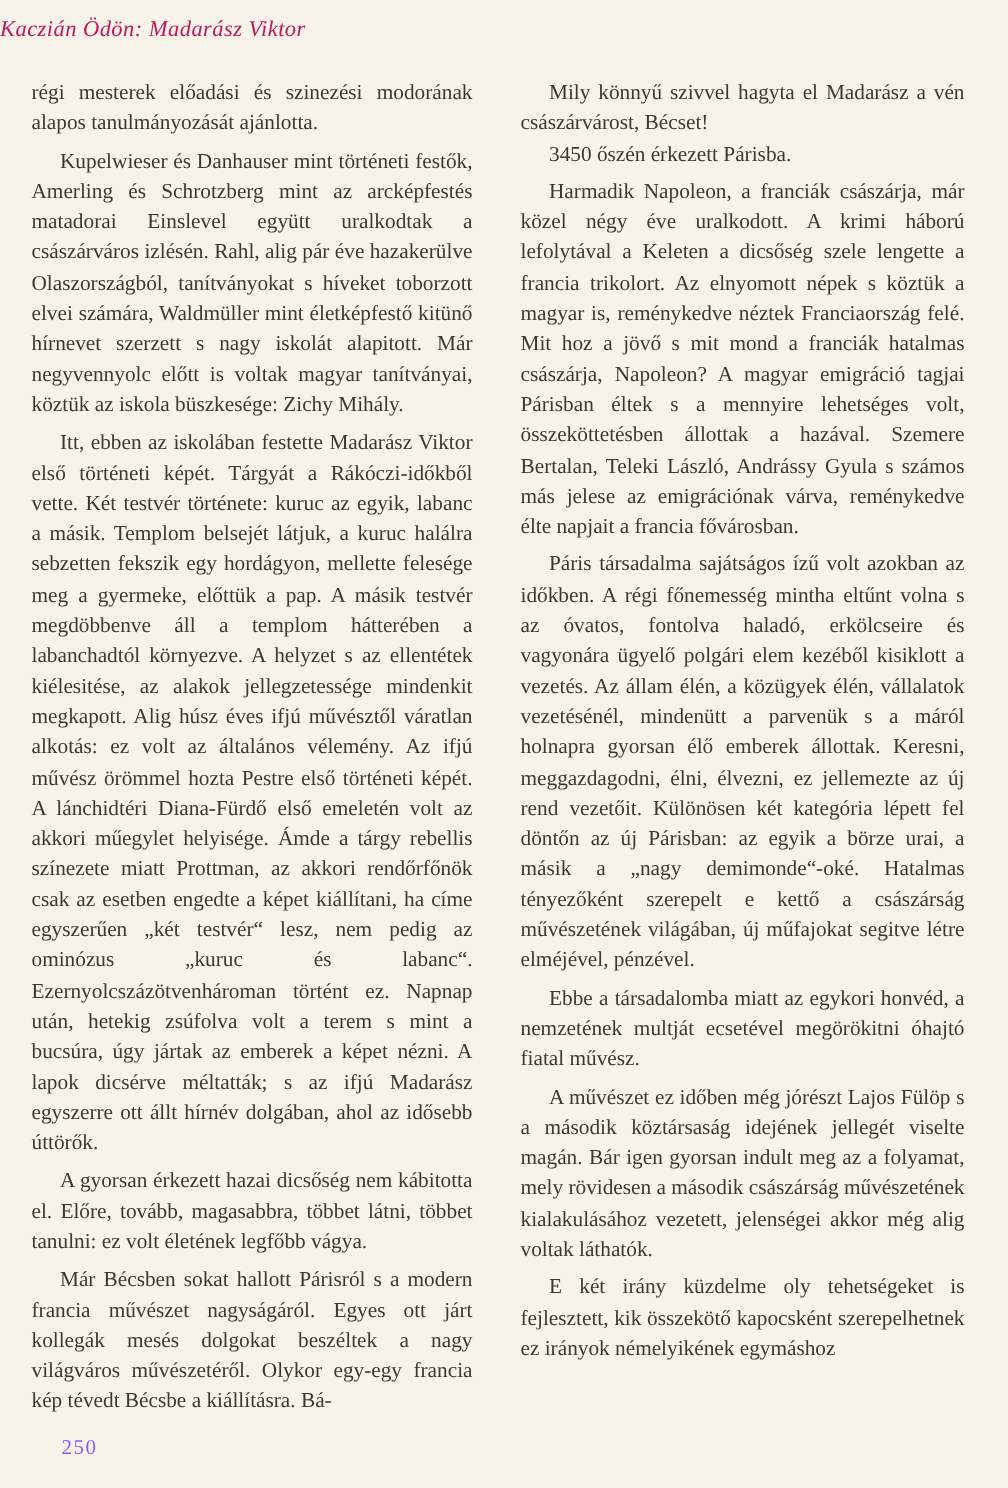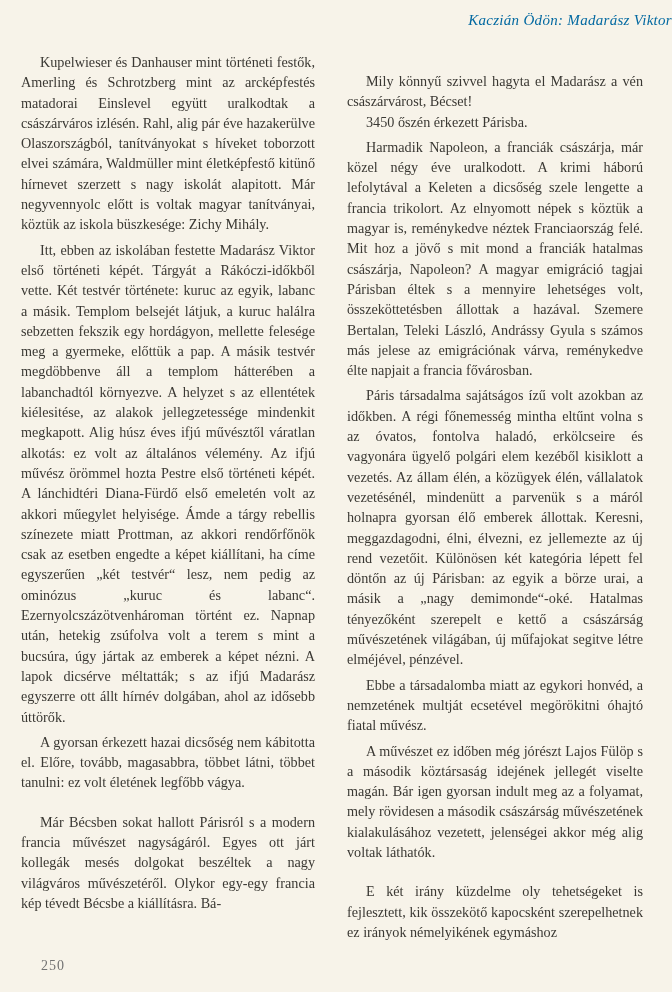--- a/index.html
+++ b/index.html
@@ -13,58 +13,59 @@
     color: #3a3833;
     font-family: "Liberation Serif", "DejaVu Serif", serif;
     position: relative;
     overflow: hidden;
   }
   .page-header {
     position: absolute;
     top: 12px;
     left: 0;
     width: 672px;
-    text-align: right;
+    text-align: left;
     font-style: italic;
     font-size: 15px;
     letter-spacing: 0.3px;
-    color: #0369a1;
+    color: #be185d;
   }
   .column {
     position: absolute;
     top: 52px;
     width: 294px;
     font-size: 14.2px;
     line-height: 20.3px;
     text-align: justify;
     hyphens: manual;
   }
   .col-left { left: 21px; }
   .col-right { left: 347px; width: 296px; }
   .para {
     margin: 0 0 5px 0;
     text-indent: 19px;
   }
   .para.no-indent { text-indent: 0; }
-  .para.tight { margin-bottom: 0; margin-top: 19px; }
+  .para.tight { margin-bottom: 0; }
   .page-number {
     position: absolute;
     left: 41px;
     top: 958px;
     font-size: 14px;
-    color: #737373;
+    color: #8b5cf6;
     letter-spacing: 1px;
   }
 </style>
 </head>
 <body>
 
 <div class="page-header">Kaczián Ödön: Madarász Viktor</div>
 
 <div class="column col-left">
+  <p class="para no-indent">régi mesterek előadási és szinezési modorának alapos tanulmányozását ajánlotta.</p>
   <p class="para">Kupelwieser és Danhauser mint történeti festők, Amerling és Schrotzberg mint az arcképfestés matadorai Einslevel együtt uralkodtak a császárváros izlésén. Rahl, alig pár éve hazakerülve Olaszországból, tanítványokat s híveket toborzott elvei számára, Waldmüller mint életképfestő kitünő hírnevet szerzett s nagy iskolát alapitott. Már negyvennyolc előtt is voltak magyar tanítványai, köztük az iskola büszkesége: Zichy Mihály.</p>
   <p class="para">Itt, ebben az iskolában festette Madarász Viktor első történeti képét. Tárgyát a Rákóczi-időkből vette. Két testvér története: kuruc az egyik, labanc a másik. Templom belsejét látjuk, a kuruc halálra sebzetten fekszik egy hordágyon, mellette felesége meg a gyermeke, előttük a pap. A másik testvér megdöbbenve áll a templom hátterében a labanchadtól környezve. A helyzet s az ellentétek kiélesitése, az alakok jellegzetessége mindenkit megkapott. Alig húsz éves ifjú művésztől váratlan alkotás: ez volt az általános vélemény. Az ifjú művész örömmel hozta Pestre első történeti képét. A lánchidtéri Diana-Fürdő első emeletén volt az akkori műegylet helyisége. Ámde a tárgy rebellis színezete miatt Prottman, az akkori rendőrfőnök csak az esetben engedte a képet kiállítani, ha címe egyszerűen „két testvér“ lesz, nem pedig az ominózus „kuruc és labanc“. Ezernyolcszázötvenhároman történt ez. Napnap után, hetekig zsúfolva volt a terem s mint a bucsúra, úgy jártak az emberek a képet nézni. A lapok dicsérve méltatták; s az ifjú Madarász egyszerre ott állt hírnév dolgában, ahol az idősebb úttörők.</p>
   <p class="para">A gyorsan érkezett hazai dicsőség nem kábitotta el. Előre, tovább, magasabbra, többet látni, többet tanulni: ez volt életének legfőbb vágya.</p>
   <p class="para tight">Már Bécsben sokat hallott Párisról s a modern francia művészet nagyságáról. Egyes ott járt kollegák mesés dolgokat beszéltek a nagy világváros művészetéről. Olykor egy-egy francia kép tévedt Bécsbe a kiállításra. Bá-</p>
 </div>
 
 <div class="column col-right">
   <p class="para tight">Mily könnyű szivvel hagyta el Madarász a vén császárvárost, Bécset!</p>
   <p class="para">3450 őszén érkezett Párisba.</p>
   <p class="para">Harmadik Napoleon, a franciák császárja, már közel négy éve uralkodott. A krimi háború lefolytával a Keleten a dicsőség szele lengette a francia trikolort. Az elnyomott népek s köztük a magyar is, reménykedve néztek Franciaország felé. Mit hoz a jövő s mit mond a franciák hatalmas császárja, Napoleon? A magyar emigráció tagjai Párisban éltek s a mennyire lehetséges volt, összeköttetésben állottak a hazával. Szemere Bertalan, Teleki László, Andrássy Gyula s számos más jelese az emigrációnak várva, reménykedve élte napjait a francia fővárosban.</p>

